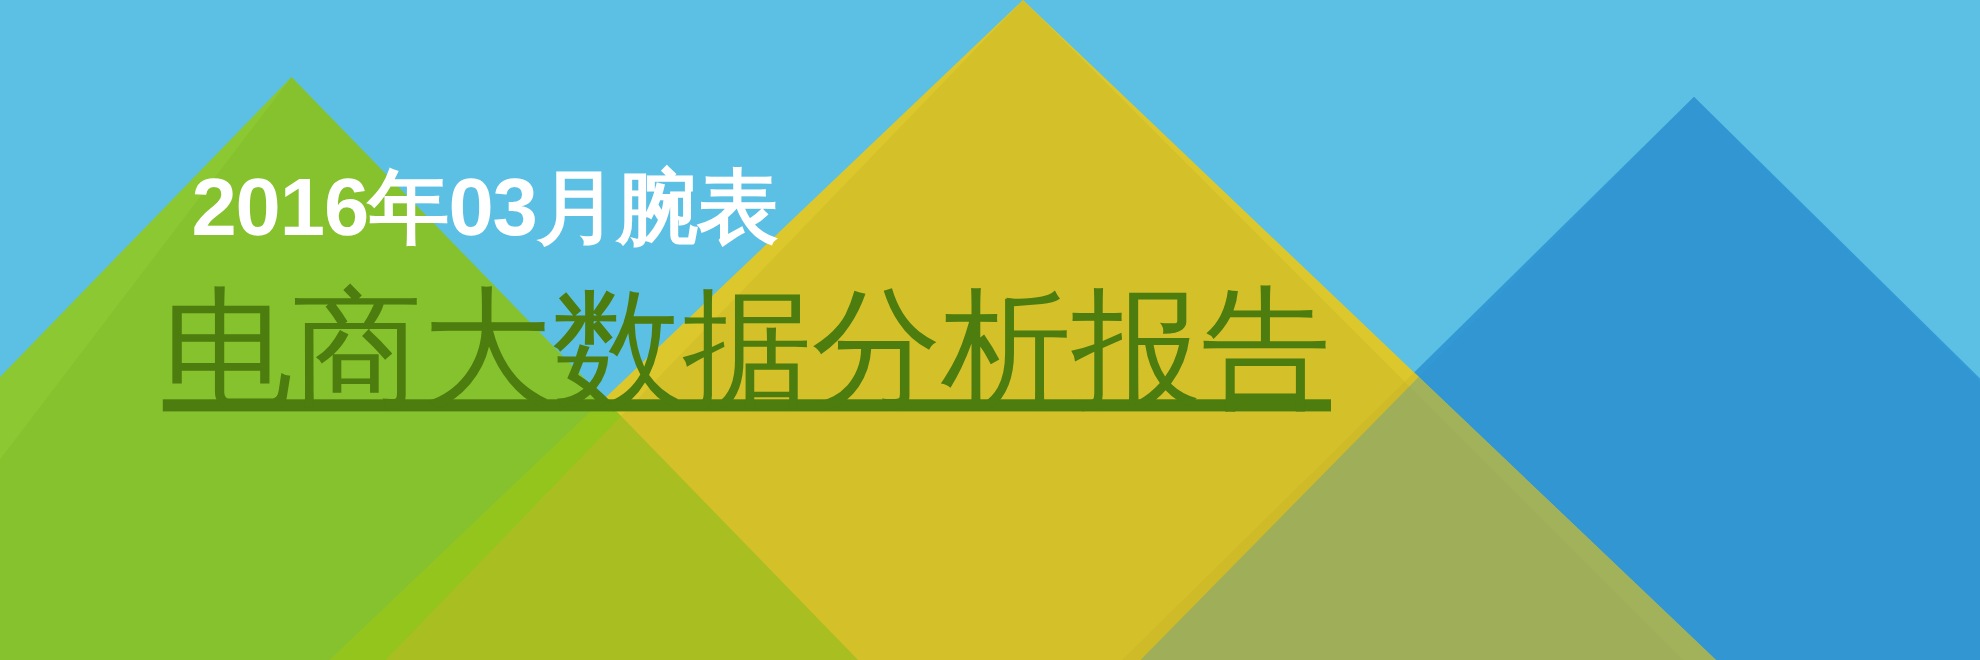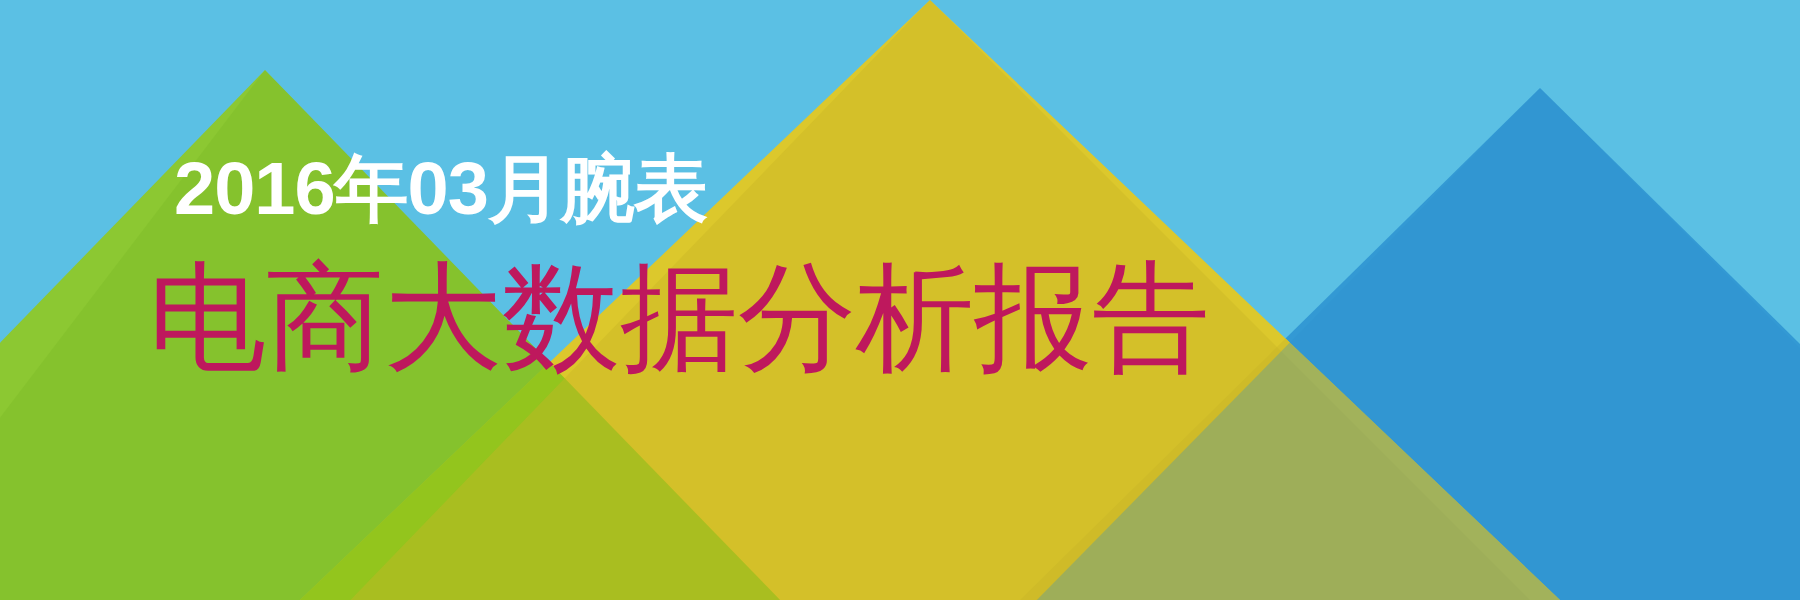--- a/index.html
+++ b/index.html
@@ -102,16 +102,16 @@
 
       <g clip-path="url(#clip-darkblue)">
         <polygon id="shadow-darkblue" points="1540,88 2700,1248 2700,1700 400,1700 400,1248" fill="#2F92CE" opacity="0.30"></polygon>
       </g>
 
     </g>
   </svg>
 
   <div id="title-block">
     <div class="title-line" id="title-line-1" style="color: rgb(255, 255, 255);">2016年03月腕表</div>
-    <div class="title-line" id="title-line-2" style="color: #be185d;">电商大数据分析报告</div>
+    <div class="title-line" id="title-line-2" style="color: #4d7c0f; text-decoration: underline;">电商大数据分析报告</div>
   </div>
 
 </div>
 
 </body></html>

